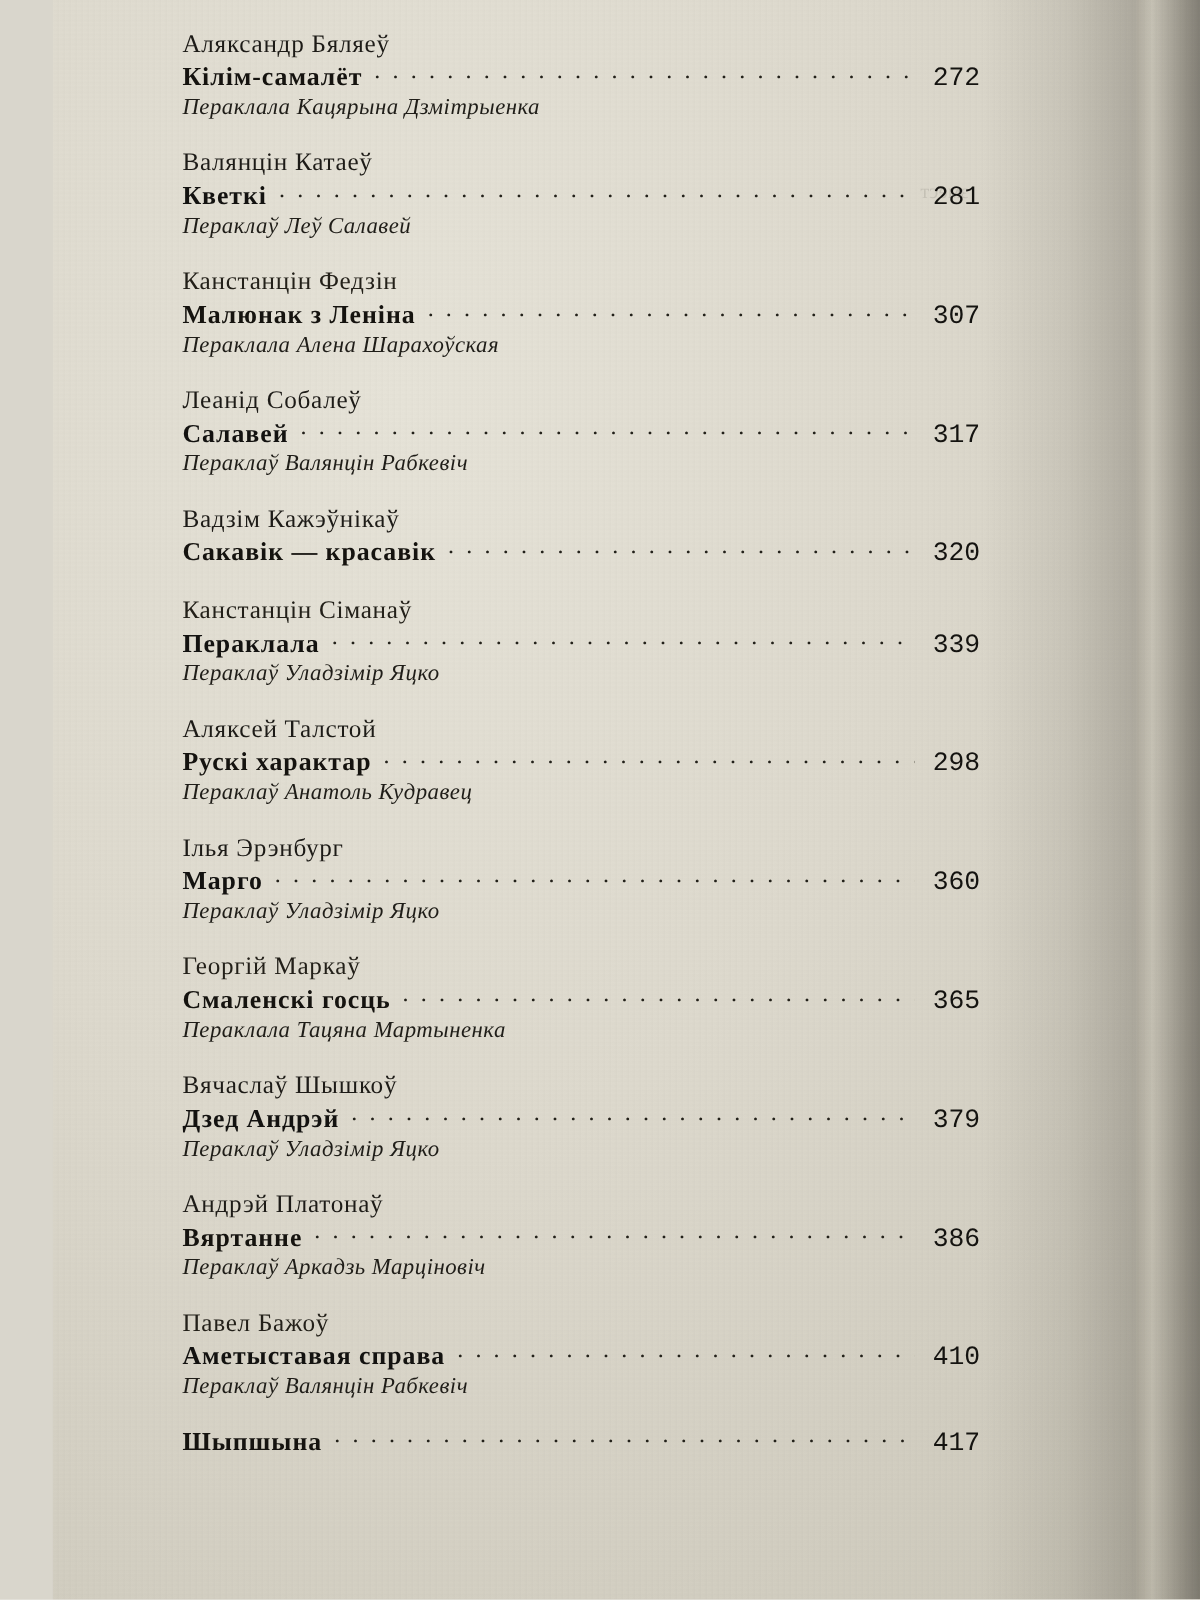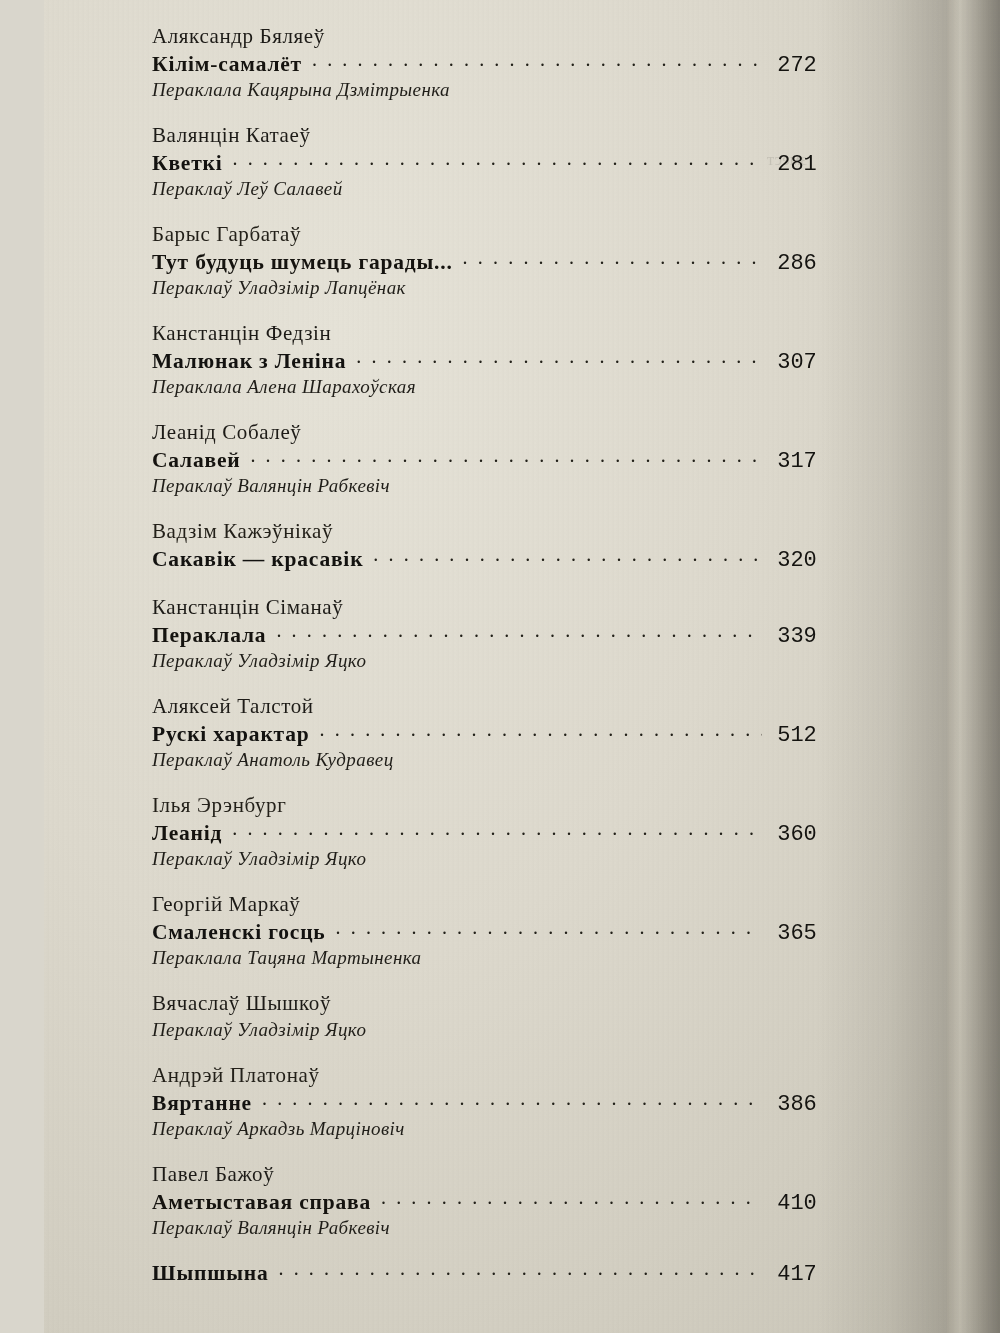--- a/index.html
+++ b/index.html
@@ -180,29 +180,20 @@
       <div class="entry">
         <div class="author">Валянцін Катаеў</div>
         <div class="titleline">
           <span class="title">Кветкі</span>
           <span class="leader"></span>
           <span class="page-num">281</span>
         </div>
         <div class="translator">Пераклаў Леў Салавей</div>
       </div>
       <div class="entry">
-        <div class="author">Барыс Гарбатаў</div>
-        <div class="titleline">
-          <span class="title">Тут будуць шумець гарады...</span>
-          <span class="leader"></span>
-          <span class="page-num">286</span>
-        </div>
-        <div class="translator">Пераклаў Уладзімір Лапцёнак</div>
-      </div>
-      <div class="entry">
         <div class="author">Канстанцін Федзін</div>
         <div class="titleline">
           <span class="title">Малюнак з Леніна</span>
           <span class="leader"></span>
           <span class="page-num">307</span>
         </div>
         <div class="translator">Пераклала Алена Шарахоўская</div>
       </div>
       <div class="entry">
         <div class="author">Леанід Собалеў</div>
@@ -228,44 +219,49 @@
           <span class="leader"></span>
           <span class="page-num">339</span>
         </div>
         <div class="translator">Пераклаў Уладзімір Яцко</div>
       </div>
       <div class="entry">
         <div class="author">Аляксей Талстой</div>
         <div class="titleline">
           <span class="title">Рускі характар</span>
           <span class="leader"></span>
-          <span class="page-num">512</span>
+          <span class="page-num">298</span>
         </div>
         <div class="translator">Пераклаў Анатоль Кудравец</div>
       </div>
       <div class="entry">
         <div class="author">Ілья Эрэнбург</div>
         <div class="titleline">
-          <span class="title">Леанід</span>
+          <span class="title">Марго</span>
           <span class="leader"></span>
           <span class="page-num">360</span>
         </div>
         <div class="translator">Пераклаў Уладзімір Яцко</div>
       </div>
       <div class="entry">
         <div class="author">Георгій Маркаў</div>
         <div class="titleline">
           <span class="title">Смаленскі госць</span>
           <span class="leader"></span>
           <span class="page-num">365</span>
         </div>
         <div class="translator">Пераклала Тацяна Мартыненка</div>
       </div>
       <div class="entry">
         <div class="author">Вячаслаў Шышкоў</div>
+        <div class="titleline">
+          <span class="title">Дзед Андрэй</span>
+          <span class="leader"></span>
+          <span class="page-num">379</span>
+        </div>
         <div class="translator">Пераклаў Уладзімір Яцко</div>
       </div>
       <div class="entry">
         <div class="author">Андрэй Платонаў</div>
         <div class="titleline">
           <span class="title">Вяртанне</span>
           <span class="leader"></span>
           <span class="page-num">386</span>
         </div>
         <div class="translator">Пераклаў Аркадзь Марціновіч</div>

